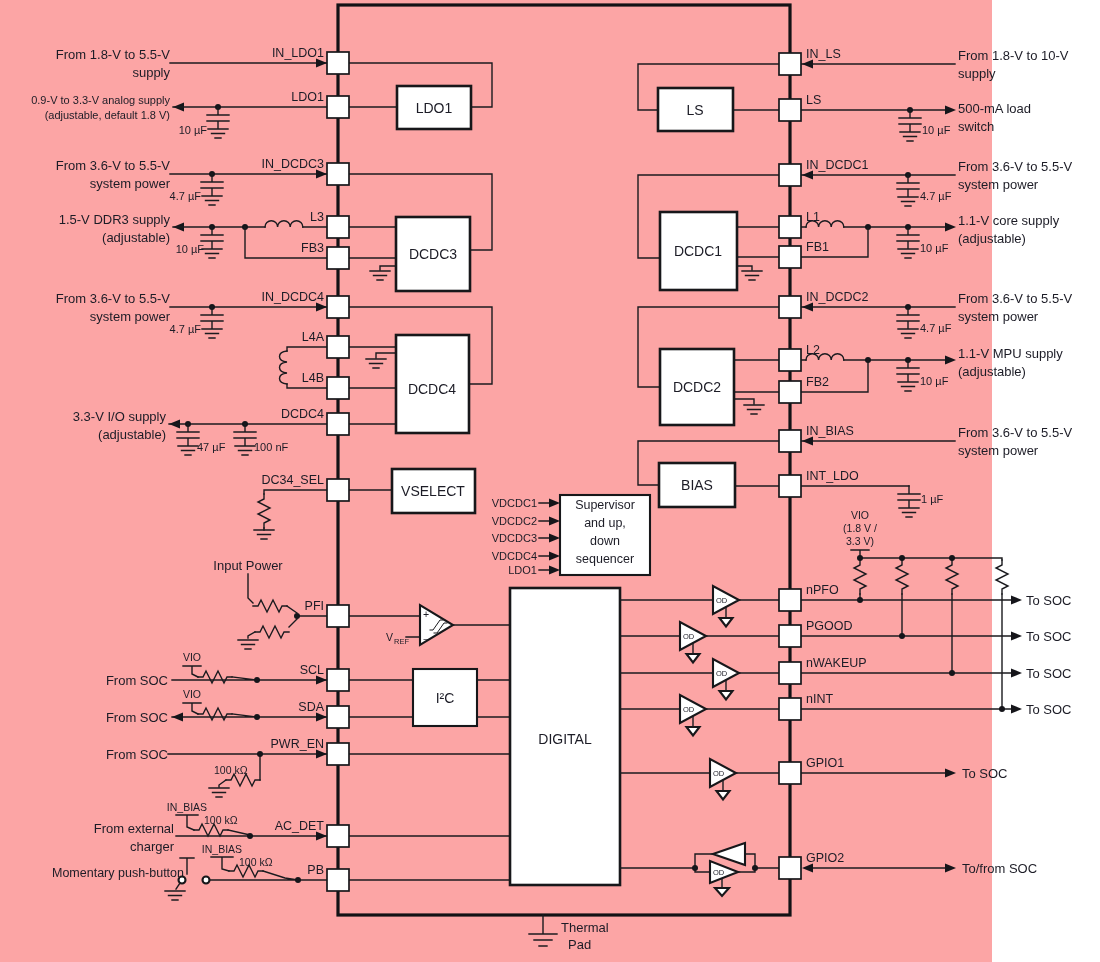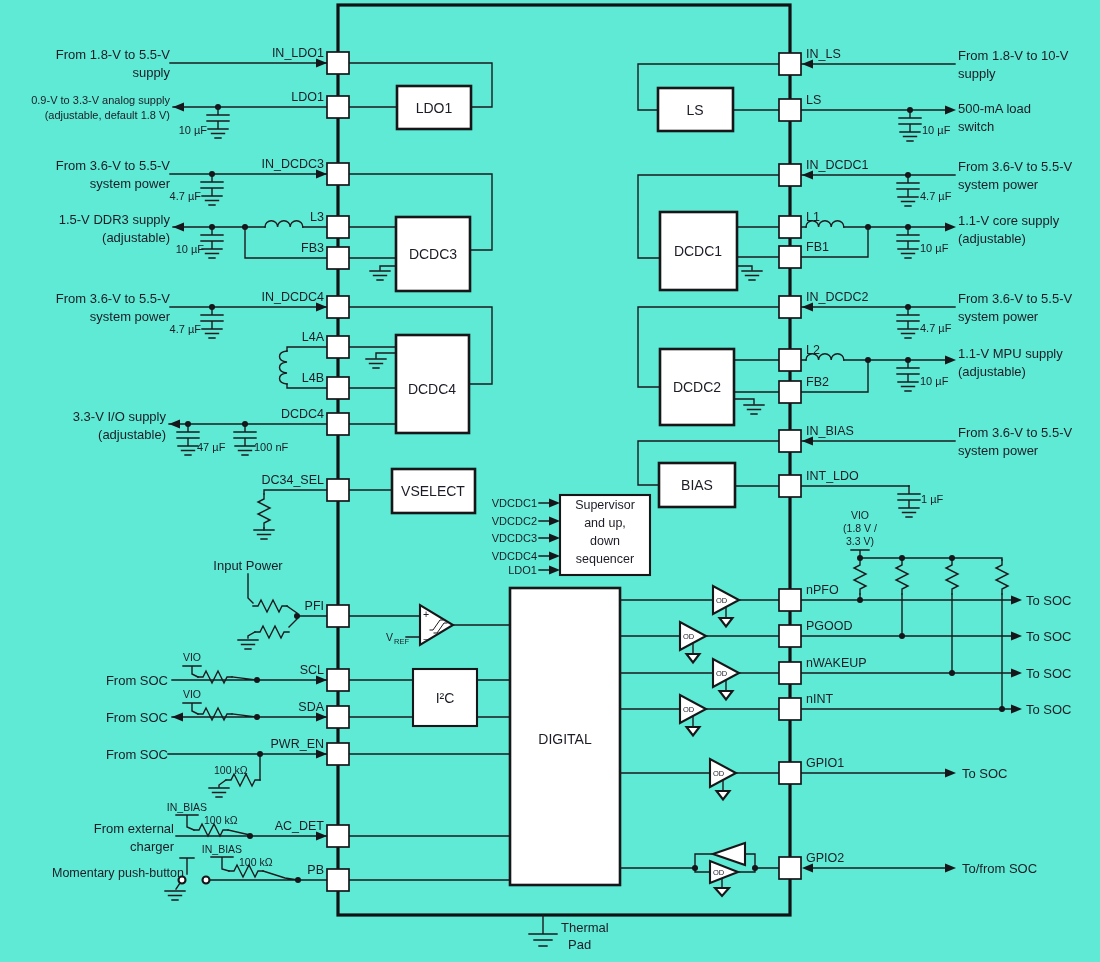--- a/index.html
+++ b/index.html
@@ -1,16 +1,16 @@
 <!DOCTYPE html>
 <html><head>
 <meta charset="utf-8">
 <style>
   html,body{margin:0;padding:0;background:#fff;}
-  #stage{width:1100px;height:962px;background:#5eead4;position:relative;}
+  #stage{width:992px;height:962px;background:#fca5a5;position:relative;}
   svg{display:block;}
   text{fill:#1c1c26;font-family:"Liberation Sans","DejaVu Sans",sans-serif;}
   .w{stroke:#1b1b1f;stroke-width:1.4;fill:none;stroke-linecap:square;}
   .bd{stroke:#121215;stroke-width:3.2;fill:none;}
   .blk{fill:#fff;stroke:#17171a;stroke-width:2.6;}
   .bm{fill:#fff;stroke:#17171a;stroke-width:2.1;}
   .pinr{fill:#fff;stroke:#17171a;stroke-width:1.7;}
   .dot{fill:#15151a;stroke:none;}
   .ah{fill:#15151a;stroke:none;}
   .t14{font-size:14px;}

